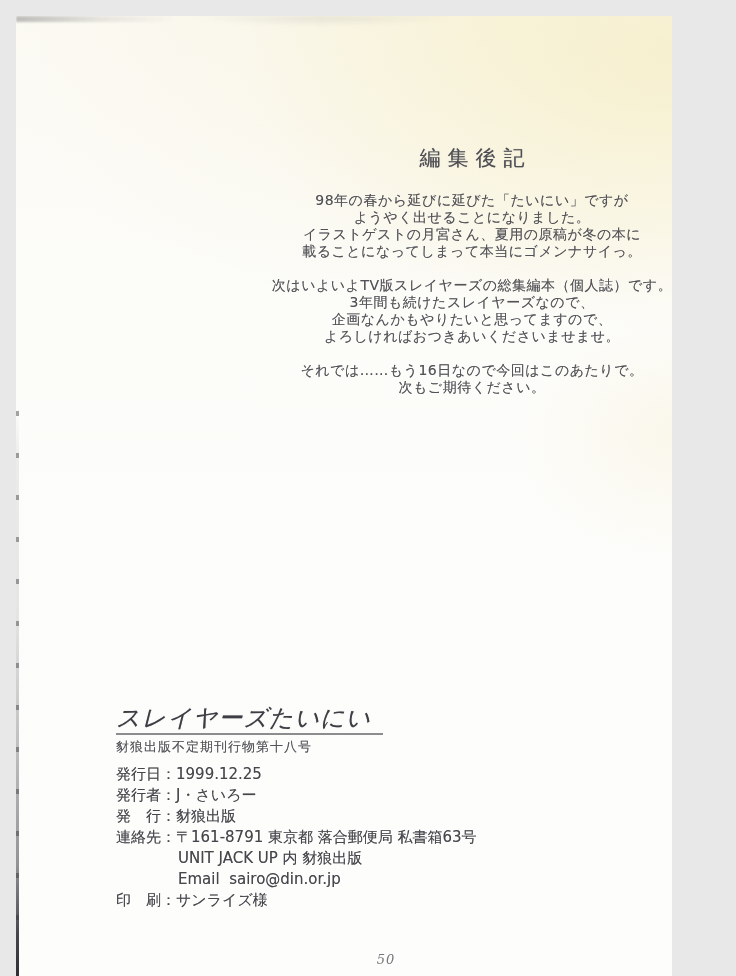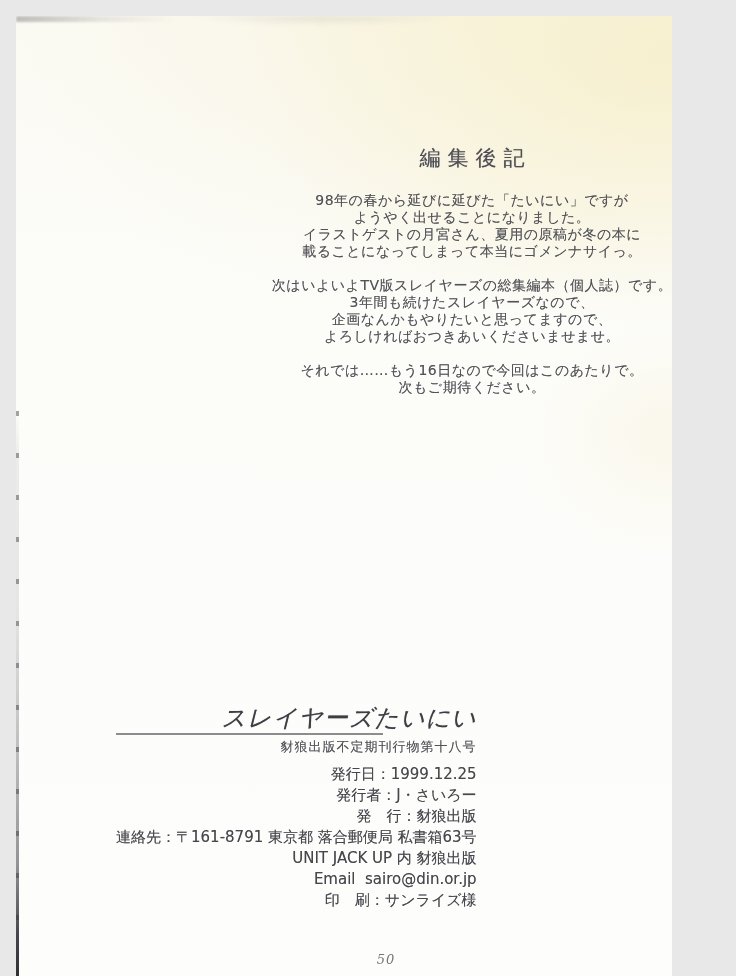--- a/index.html
+++ b/index.html
@@ -76,21 +76,20 @@
   }
   .para + .para { margin-top: 17px; }
   .line { white-space: nowrap; }
 
   
   .colophon {
     position: absolute;
     left: 100px;
     top: 688px;
     color: #46464c;
-    text-align: right;
   }
   .co-title {
     font-style: italic;
     font-size: 24px;
     line-height: 28px;
     letter-spacing: 1px;
     color: #3d3d44;
     white-space: nowrap;
     text-shadow: 0 0 0.7px rgba(70,70,78,0.55);
   }

